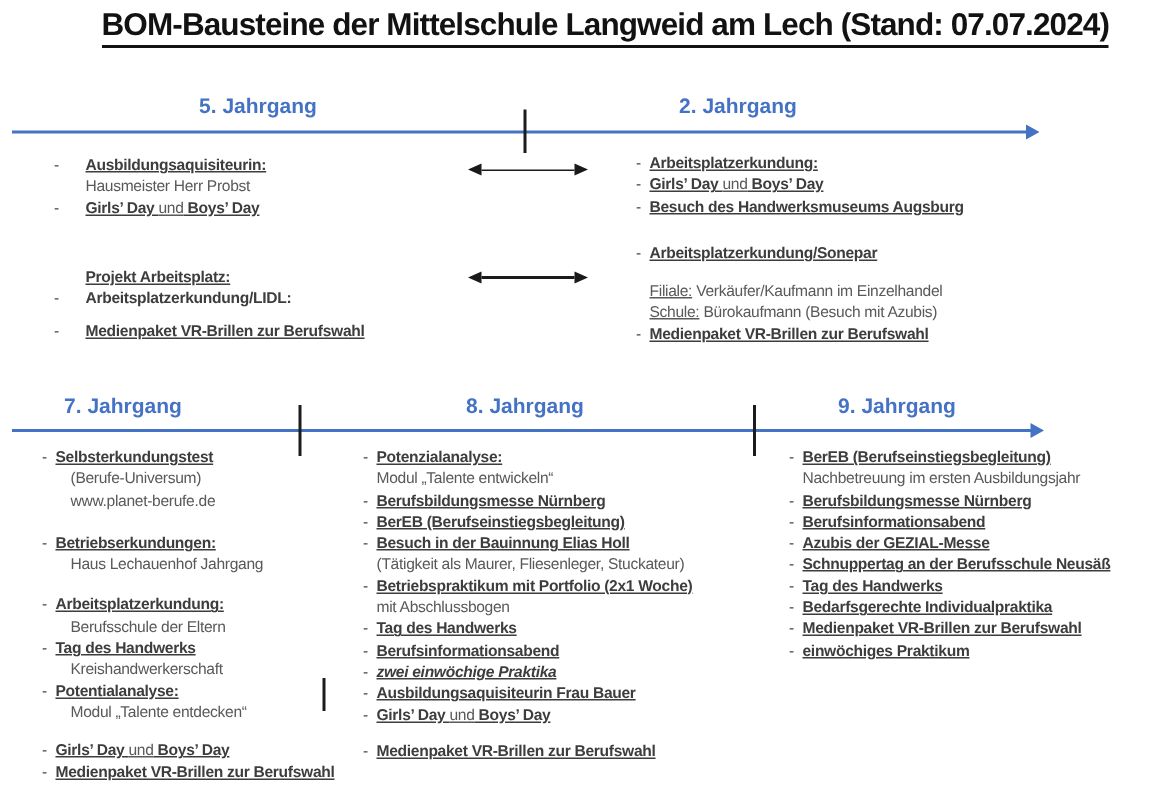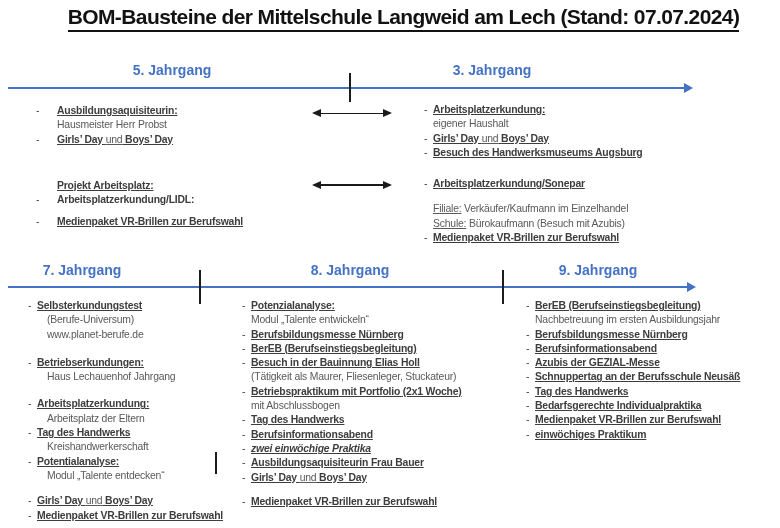--- a/index.html
+++ b/index.html
@@ -41,21 +41,21 @@
 </head>
 <body>
 
 <div id="page">
 
   <div class="title-wrap">
     <span class="title">BOM-Bausteine der Mittelschule Langweid am Lech (Stand: 07.07.2024)</span>
   </div>
 
   <span class="grade-label" style="left:132px;top:62px;">5. Jahrgang</span>
-  <span class="grade-label" style="left:452px;top:62px;">3. Jahrgang</span>
+  <span class="grade-label" style="left:452px;top:62px;">2. Jahrgang</span>
   <div class="tl-line" style="left:8px;top:87px;width:678px;"></div>
   <div class="tl-head" style="left:684px;top:83px;"></div>
   <div class="tick" style="left:349px;top:73px;height:29px;"></div>
 
   <div class="darrow" style="left:312px;top:109px;">
     <span class="dh l"></span>
     <span class="dline" style="height:1px;"></span>
     <span class="dh r"></span>
   </div>
   <div class="darrow" style="left:312px;top:181px;">
@@ -89,24 +89,20 @@
         <span class="dash">-</span>
         <span class="txt"><span class="s-bu">Medienpaket VR-Brillen zur Berufswahl</span></span>
       </div>
     </div>
   <div class="col" style="left:424px;top:103px;width:320px;">
       <div class="item">
         <span class="dash">-</span>
         <span class="txt"><span class="s-bu">Arbeitsplatzerkundung:</span></span>
       </div>
       <div class="item">
-        <span class="dash"></span>
-        <span class="txt"><span class="s-p">eigener Haushalt</span></span>
-      </div>
-      <div class="item">
         <span class="dash">-</span>
         <span class="txt"><span class="s-bu">Girls’ Day </span><span class="s-pu">und</span><span class="s-bu"> Boys’ Day</span></span>
       </div>
       <div class="item">
         <span class="dash">-</span>
         <span class="txt"><span class="s-bu">Besuch des Handwerksmuseums Augsburg</span></span>
       </div>
       <div class="item" style="margin-top: 17px;">
         <span class="dash">-</span>
         <span class="txt"><span class="s-bu">Arbeitsplatzerkundung/Sonepar</span></span>
@@ -153,21 +149,21 @@
       <div class="item ind">
         <span class="dash"></span>
         <span class="txt"><span class="s-p">Haus Lechauenhof Jahrgang</span></span>
       </div>
       <div class="item" style="margin-top: 13px;">
         <span class="dash">-</span>
         <span class="txt"><span class="s-bu">Arbeitsplatzerkundung:</span></span>
       </div>
       <div class="item ind">
         <span class="dash"></span>
-        <span class="txt"><span class="s-p">Arbeitsplatz der Eltern</span></span>
+        <span class="txt"><span class="s-p">Berufsschule der Eltern</span></span>
       </div>
       <div class="item">
         <span class="dash">-</span>
         <span class="txt"><span class="s-bu">Tag des Handwerks</span></span>
       </div>
       <div class="item ind">
         <span class="dash"></span>
         <span class="txt"><span class="s-p">Kreishandwerkerschaft</span></span>
       </div>
       <div class="item">

